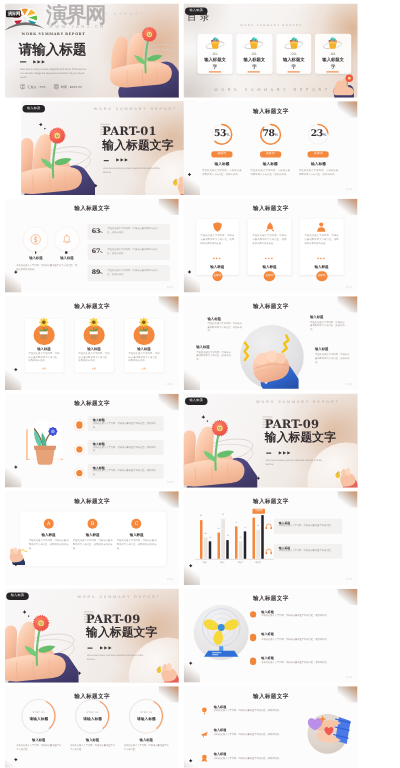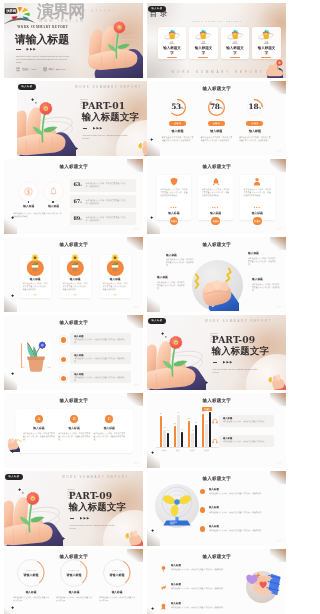--- a/index.html
+++ b/index.html
@@ -440,21 +440,21 @@
     <div class="ring-badge">关键词</div>
     <div class="ring-label">输入标题</div>
     <div class="ring-body">请在此处输入文字内容，可根据需要调整字体大小与行距，使版面协调。</div>
   </div>
   <div class="ring-col" style="left:87.9px">
     <div class="ring-wrap">
       <svg viewBox="0 0 40 40" style="width:100%;height:100%">
         <circle cx="20" cy="20" r="16.6" fill="none" stroke="#f6f4f3" stroke-width="2.3"></circle>
         <circle class="arcv" cx="20" cy="20" r="16.6" fill="none" stroke="#f4883c" stroke-width="2.5" stroke-linecap="round" transform="rotate(-90 20 20)" stroke-dasharray="23.989201502811664 80.31167459636949"></circle>
       </svg>
-      <div class="ring-val"><span class="v">18</span><span class="u">%</span></div>
+      <div class="ring-val"><span class="v">23</span><span class="u">%</span></div>
     </div>
     <div class="ring-badge">关键词</div>
     <div class="ring-label">输入标题</div>
     <div class="ring-body">请在此处输入文字内容，可根据需要调整字体大小与行距，使版面协调。</div>
   </div>
 
 </div>
 
 <div class="slide content" style="left:4px;top:159px">
   <div class="cornerTR"></div>

